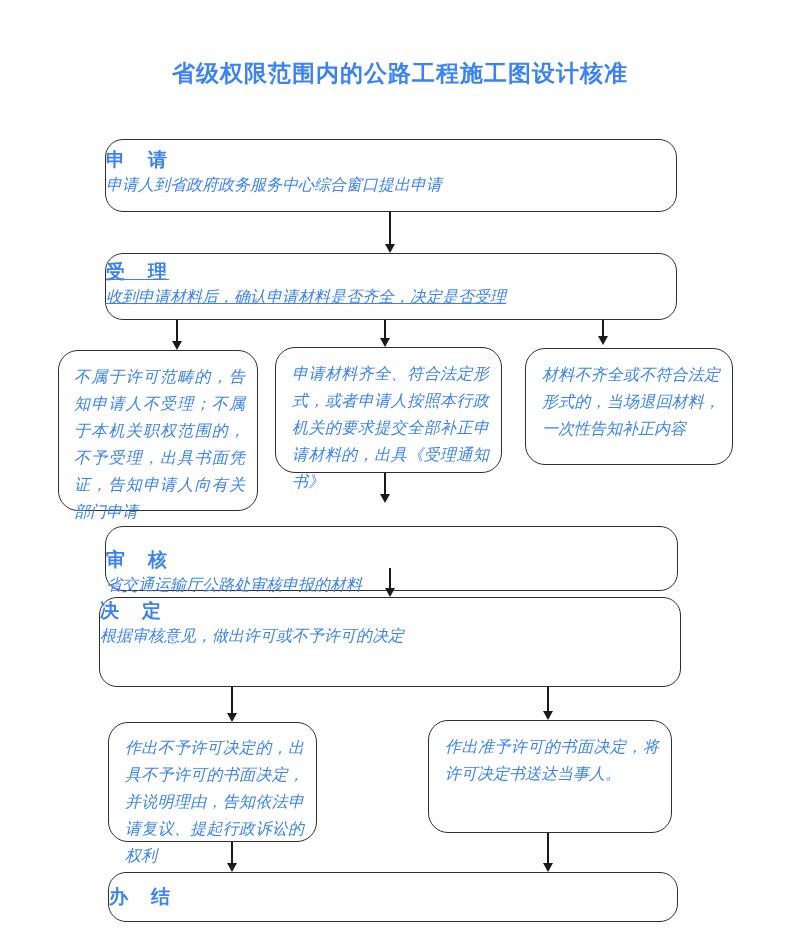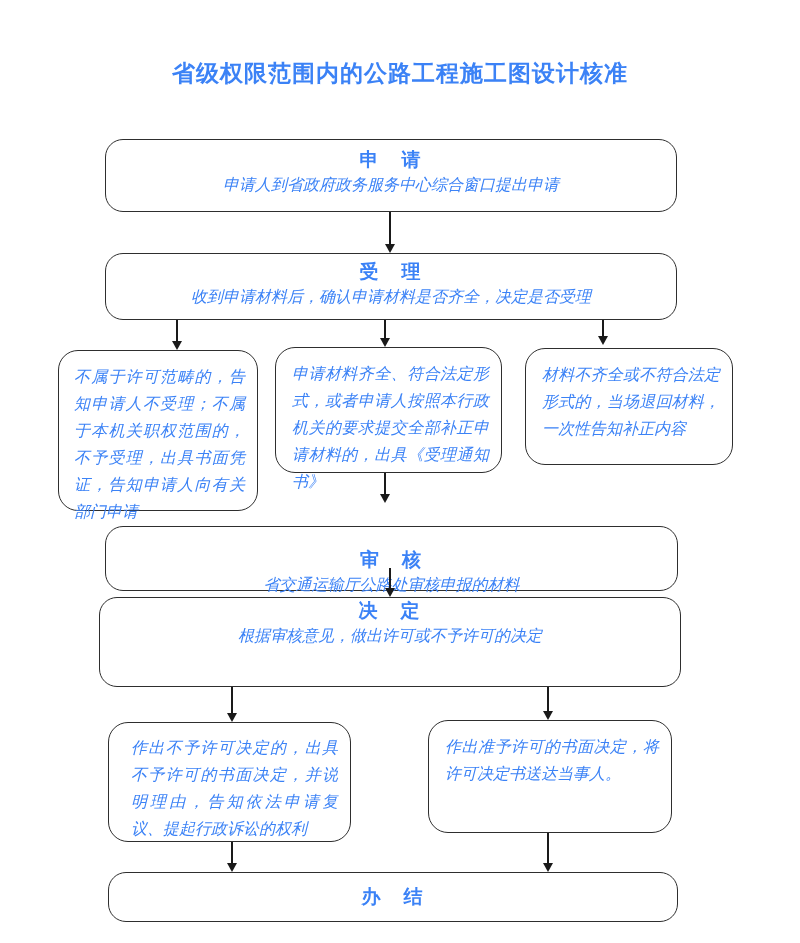--- a/index.html
+++ b/index.html
@@ -25,21 +25,21 @@
   .node {
     position: absolute;
     box-sizing: border-box;
     border: 1.6px solid #2e2e2e;
     border-radius: 18px;
     background: #ffffff;
   }
   .stage {
     display: flex;
     flex-direction: column;
-    align-items: center;
+    align-items: flex-start;
     justify-content: flex-start;
   }
   .stage .heading {
     font-size: 19px;
     font-weight: bold;
     letter-spacing: 2px;
     line-height: 1.35;
   }
   .body-text {
     font-family: "Liberation Serif", serif;
@@ -84,21 +84,21 @@
   <div class="node stage" style="left:105px; top:139px; width:572px; height:73px; padding-top:7px;">
     <div class="heading">申　请</div>
     <div class="body-text">申请人到省政府政务服务中心综合窗口提出申请</div>
   </div>
 
   <div class="arrow" style="left:390px; top:212px; height:41px;">
       <i class="shaft"></i>
       <i class="head"></i>
     </div>
 
-  <div class="node stage" style="left:105px; top:253px; width:572px; height:67px; padding-top:5px;">
+  <div class="node stage" style="left:105px; top:253px; width:572px; height:67px; padding-top:5px;text-decoration:underline;">
     <div class="heading">受　理</div>
     <div class="body-text">收到申请材料后，确认申请材料是否齐全，决定是否受理</div>
   </div>
 
   <div class="arrow" style="left:177px; top:320px; height:30px;">
       <i class="shaft"></i>
       <i class="head"></i>
     </div>
   <div class="arrow" style="left:385px; top:320px; height:27px;">
       <i class="shaft"></i>
@@ -143,21 +143,21 @@
 
   <div class="arrow" style="left:232px; top:687px; height:35px;">
       <i class="shaft"></i>
       <i class="head"></i>
     </div>
   <div class="arrow" style="left:548px; top:687px; height:33px;">
       <i class="shaft"></i>
       <i class="head"></i>
     </div>
 
-  <div class="node branch" style="left:108px; top:722px; width:243px; height:120px; padding:11px 12px 0 22px;">
+  <div class="node branch" style="left:108px; top:722px; width:209px; height:120px; padding:11px 12px 0 16px;">
     <span class="body-text">作出不予许可决定的，出具不予许可的书面决定，并说明理由，告知依法申请复议、提起行政诉讼的权利</span>
   </div>
 
   <div class="node branch" style="left:428px; top:720px; width:244px; height:113px; padding:12px 12px 0 16px;">
     <span class="body-text">作出准予许可的书面决定，将许可决定书送达当事人。</span>
   </div>
 
   <div class="arrow" style="left:232px; top:842px; height:30px;">
       <i class="shaft"></i>
       <i class="head"></i>

